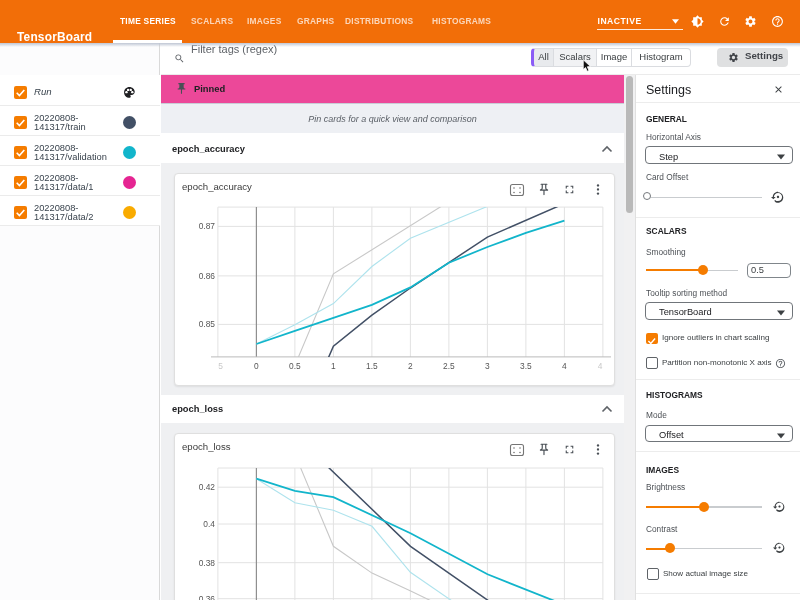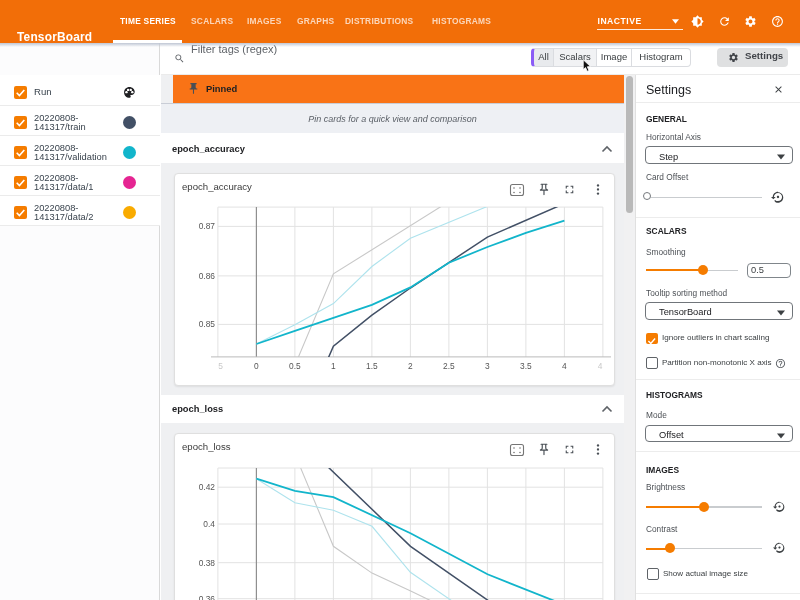--- a/index.html
+++ b/index.html
@@ -27,21 +27,21 @@
   .runname { position:absolute; left:34px; font-size:9.3px; line-height:9.8px; color:#39434d; }
   .rundot { position:absolute; left:122.5px; width:13.5px; height:13.5px; border-radius:50%; }
 
   
   #toolbar { position:absolute; left:161px; top:43px; width:639px; height:32px; background:#fff; border-bottom:1px solid #ebebeb; }
   .tgl { position:absolute; top:4.5px; height:19px; border:1px solid #dadce0; border-left:none; font-size:9.5px; color:#3c4043; text-align:center; line-height:16px; background:#fff; }
   #settingsbtn { position:absolute; left:717px; top:47.5px; width:71px; height:19px; background:#dfe0e1; border-radius:4px; color:#414449; font-size:9.7px; font-weight:bold; line-height:16.5px; }
 
   
   #main { position:absolute; left:161px; top:75px; width:463px; height:525px; background:#eff0f2; }
-  #pinnedrow { position:absolute; left:12px; top:0; width:463px; height:28px; background:#f97316; }
+  #pinnedrow { position:absolute; left:0; top:0; width:463px; height:28px; background:#ec4899; }
   #pinhint { position:absolute; left:0; top:28px; width:463px; height:30px; background:#eef0f4; border-top:1px solid #c9cdd6; box-sizing:border-box; color:#5a5f66; font-size:9px; font-style:italic; text-align:center; line-height:30px; }
   .sechdr { position:absolute; left:0; width:463px; height:28px; background:#fff; }
   .sechdr .t { position:absolute; left:11px; top:9px; font-size:9.3px; font-weight:bold; color:#202124; }
   .card { position:absolute; left:13px; width:441px; background:#fff; border:1px solid #dfdfdf; border-radius:4px; box-shadow:0 1px 2px rgba(0,0,0,.08); }
   .cardtitle { position:absolute; left:7px; top:7.5px; font-size:9.6px; color:#3b3b3b; }
 
   
   #sbtrack { position:absolute; left:624px; top:75px; width:11px; height:525px; background:#f1f1f2; }
   #sbthumb { position:absolute; left:625.5px; top:76px; width:7px; height:137px; background:#b9b9b9; border-radius:4px; }
 
@@ -84,21 +84,21 @@
     <svg class="hicon" style="left:744px;" viewBox="0 0 24 24">
         <path fill="#fff" d="M19.14 12.94c.04-.3.06-.61.06-.94 0-.32-.02-.64-.07-.94l2.03-1.58c.18-.14.23-.41.12-.61l-1.92-3.32c-.12-.22-.37-.29-.59-.22l-2.39.96c-.5-.38-1.03-.7-1.62-.94l-.36-2.54c-.04-.24-.24-.41-.48-.41h-3.84c-.24 0-.43.17-.47.41l-.36 2.54c-.59.24-1.13.57-1.62.94l-2.39-.96c-.22-.08-.47 0-.59.22L2.74 8.87c-.12.21-.08.47.12.61l2.03 1.58c-.05.3-.09.63-.09.94s.02.64.07.94l-2.03 1.58c-.18.14-.23.41-.12.61l1.92 3.32c.12.22.37.29.59.22l2.39-.96c.5.38 1.03.7 1.62.94l.36 2.54c.05.24.24.41.48.41h3.84c.24 0 .44-.17.47-.41l.36-2.54c.59-.24 1.13-.56 1.62-.94l2.39.96c.22.08.47 0 .59-.22l1.92-3.32c.12-.22.07-.47-.12-.61l-2.01-1.58zM12 15.6c-1.98 0-3.6-1.62-3.6-3.6s1.62-3.6 3.6-3.6 3.6 1.62 3.6 3.6-1.62 3.6-3.6 3.6z"></path>
       </svg>
     <svg class="hicon" style="left:771px;" viewBox="0 0 24 24">
         <path fill="#fff" d="M11 18h2v-2h-2v2zm1-16C6.48 2 2 6.48 2 12s4.48 10 10 10 10-4.48 10-10S17.52 2 12 2zm0 18c-4.41 0-8-3.59-8-8s3.59-8 8-8 8 3.59 8 8-3.59 8-8 8zm0-14c-2.21 0-4 1.79-4 4h2c0-1.1.9-2 2-2s2 .9 2 2c0 2-3 1.75-3 5h2c0-2.25 3-2.5 3-5 0-2.21-1.79-4-4-4z"></path>
       </svg>
   </div>
 
   <div id="sidebar">
 
-    <div class="runrow" style="top:32px;height:31px;">
+    <div class="runrow" style="top:32px;height:31px;font-style:italic;">
       <div class="cb" style="left:14px;top:10.5px;">
           <svg width="13" height="13" viewBox="0 0 24 24">
             <path fill="none" stroke="#fff" stroke-width="3" d="M5 12.5l5 5 9-10"></path>
           </svg>
         </div>
       <div class="runname" style="top:12px;font-size:9.6px;">Run</div>
       <svg style="position:absolute;left:122.8px;top:10.8px;width:12.8px;height:12.8px;" viewBox="0 0 24 24">
           <path fill="#202124" d="M12 2C6.49 2 2 6.49 2 12s4.49 10 10 10c1.38 0 2.5-1.12 2.5-2.5 0-.61-.23-1.2-.64-1.67-.08-.1-.13-.21-.13-.33 0-.28.22-.5.5-.5H16c3.31 0 6-2.69 6-6 0-4.96-4.49-9-10-9zm5.5 11c-.83 0-1.5-.67-1.5-1.5s.67-1.5 1.5-1.5 1.5.67 1.5 1.5-.67 1.5-1.5 1.5zm-3-4c-.83 0-1.5-.67-1.5-1.5S13.67 6 14.5 6s1.5.67 1.5 1.5S15.33 9 14.5 9zM5 11.5c0-.83.67-1.5 1.5-1.5s1.5.67 1.5 1.5S7.33 13 6.5 13 5 12.33 5 11.5zm6-4c0 .83-.67 1.5-1.5 1.5S8 8.33 8 7.5 8.67 6 9.5 6s1.5.67 1.5 1.5z"></path>
           <g fill="#fff">
             <circle cx="6.5" cy="11.5" r="2.2"></circle>

